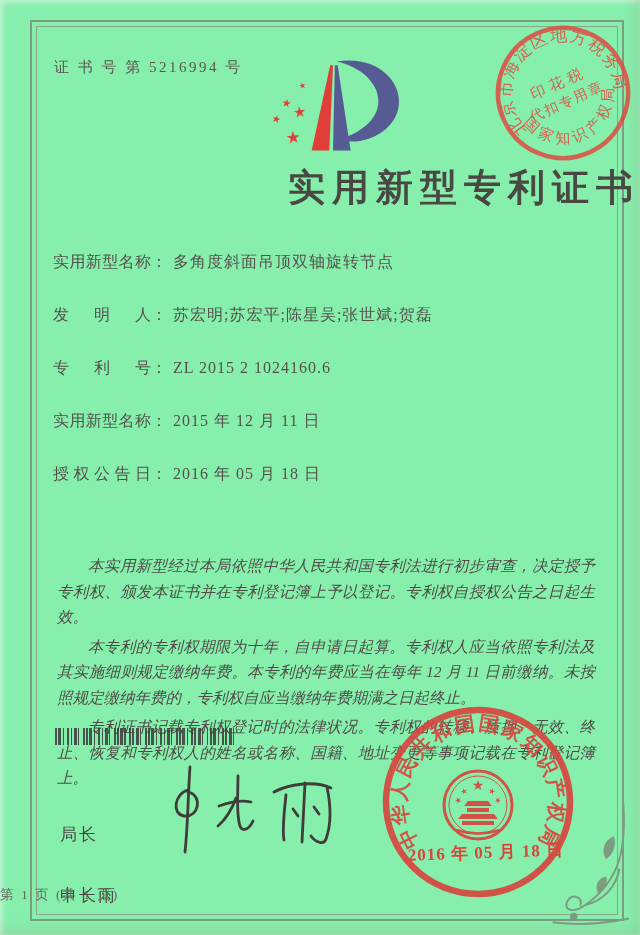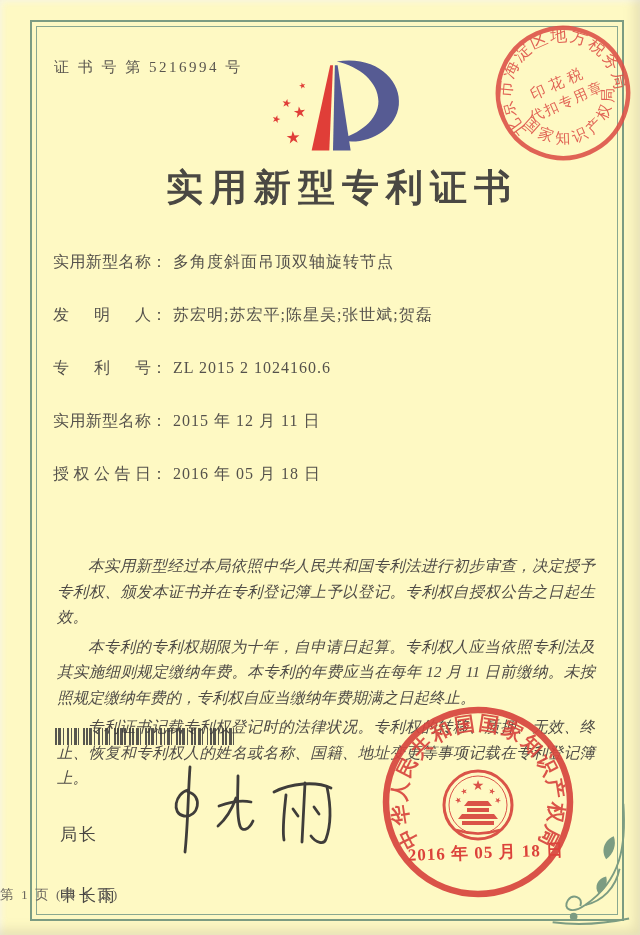--- a/index.html
+++ b/index.html
@@ -1,29 +1,29 @@
 <!DOCTYPE html>
 <html><head>
 <meta charset="utf-8">
 <style>
   html,body{margin:0;padding:0;background:#efece4;}
   .cert{
     position:relative; width:640px; height:935px; overflow:hidden;
-    background:#fef9c3;
+    background:#86efac;
     font-family:"Liberation Serif","DejaVu Serif",serif;
     color:#4e4b46;
     box-shadow:inset -5px -5px 12px rgba(140,132,112,.22), inset 2px 2px 6px rgba(255,255,255,.6);
   }
   .border-outer{position:absolute; left:30px; top:20px; right:16px; bottom:14px;
     border:2.5px solid #7c9c82; pointer-events:none;}
   .border-inner{position:absolute; left:36px; top:26px; right:22px; bottom:20px;
     border:1px solid #8aa890; pointer-events:none;}
   .cert-no{position:absolute; left:54px; top:58px; font-size:15px; letter-spacing:2.5px; color:#5a564f;}
   .logo{position:absolute; left:258px; top:54px; width:150px; height:102px;}
-  .title{position:absolute; left:0; right:0; top:163px; text-align:center;
+  .title{position:absolute; left:0; right:0; top:163px; text-align:right;
     font-size:37px; font-weight:600; letter-spacing:7px; color:#4a4843;margin-left:44px;}
   .fields{position:absolute; left:53px; top:252px; width:545px;}
   .frow{height:22px; margin-bottom:31px; font-size:16px; color:#55524c; white-space:nowrap;}
   .flabel{display:inline-block; width:98px; text-align:justify; text-align-last:justify; vertical-align:top;}
   .fcolon{display:inline-block; margin-right:6px;}
   .fvalue{letter-spacing:1px;text-align:center;}
   .body-text{position:absolute; left:53px; top:549px; width:546px;
     font-size:15.5px; line-height:25.5px; text-align:justify; color:#4f4c47;}
   .body-text p{margin:4px; text-indent:2em;font-style:italic;}
   .barcode{position:absolute; left:55px; top:728px; width:183px; height:17px;

